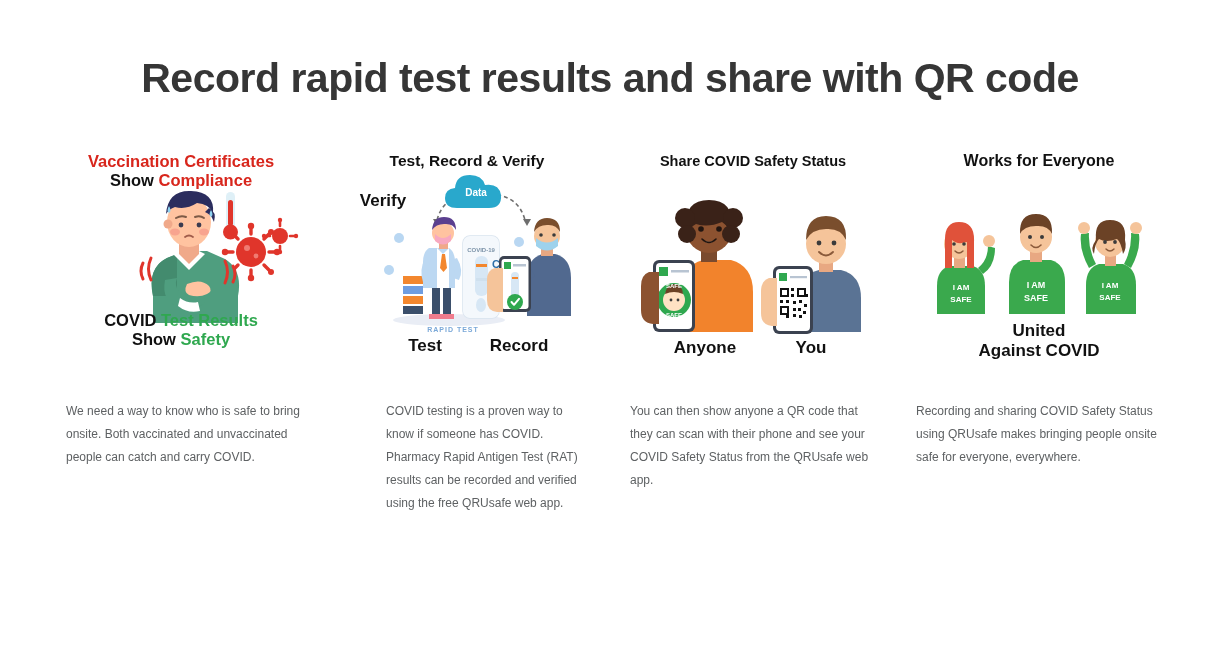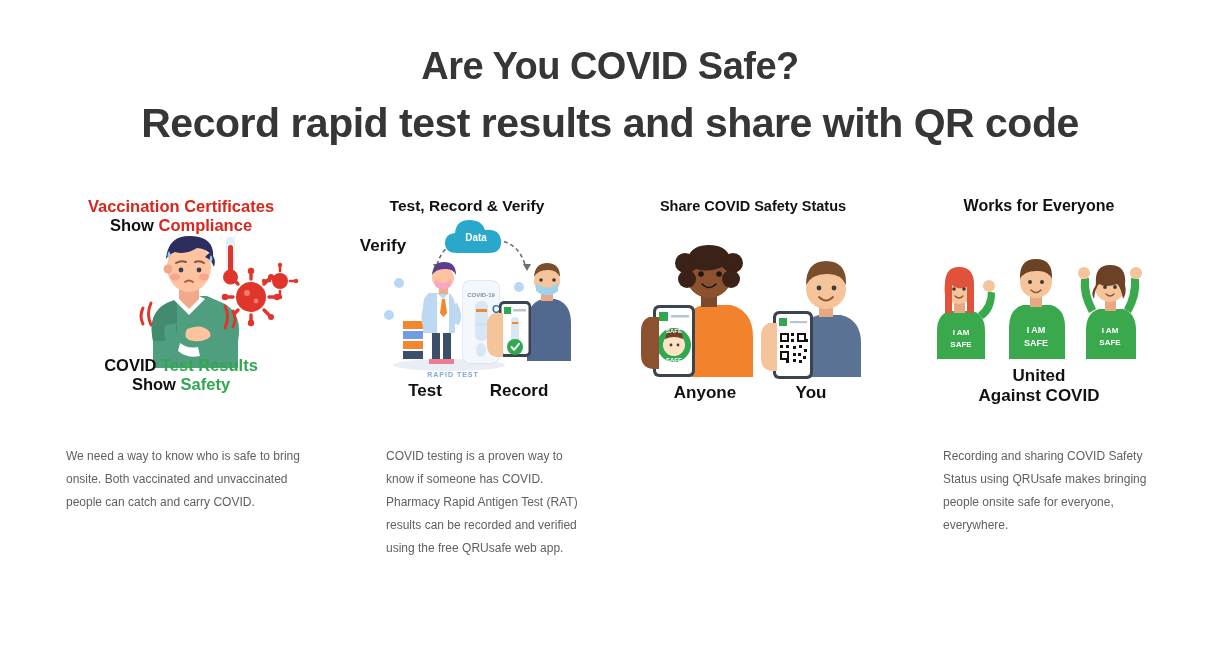--- a/index.html
+++ b/index.html
@@ -62,29 +62,28 @@
     margin-top: 40px;
     font-size: 12px;
     line-height: 23px;
     color: #5e6163;
     padding-left: 4px;
     padding-right: 6px;
   }
   .col-1 .body-text { padding-left: 10px; }
   .col-2 .body-text { padding-left: 2px; margin-left: 42px; }
   .col-3 .body-text { padding-left: 2px; }
-  .col-4 .body-text { padding-left: 2px; margin-left: 27px; }
+  .col-4 .body-text { padding-left: 2px; }
 </style>
 </head>
 <body>
 
 <div class="page">
 
   <div class="hero">
-    <div class="hero-line hero-line-1">Are You COVID Safe?</div>
     <div class="hero-line hero-line-2">Record rapid test results and share with QR code</div>
   </div>
 
   <div class="columns">
 
     <div class="col col-1">
       <div class="illus-wrap">
         <svg class="illus" viewBox="0 0 240 212">
 
           <text x="120" y="19" text-anchor="middle" font-family="Liberation Sans, sans-serif" font-size="16.5" font-weight="bold" fill="#d8261c">Vaccination Certificates</text>
@@ -362,20 +361,21 @@
               <rect x="153" y="167" width="3" height="3"></rect>
               <rect x="172" y="146" width="3" height="3"></rect>
             </g>
           </g>
           <path d="M136 130 q-8 3 -8 13 l0 22 q0 12 11 13 l5 0 l0 -48 z" fill="#f5c49a"></path>
 
           <text x="72" y="205" text-anchor="middle" font-family="Liberation Sans, sans-serif" font-size="17" font-weight="bold" fill="#111111">Anyone</text>
           <text x="178" y="205" text-anchor="middle" font-family="Liberation Sans, sans-serif" font-size="17" font-weight="bold" fill="#111111">You</text>
         </svg>
       </div>
+      <div class="body-text">You can then show anyone a QR code that they can scan with their phone and see your COVID Safety Status from the QRUsafe web app.</div>
     </div>
 
     <div class="col col-4">
       <div class="illus-wrap">
         <svg class="illus" viewBox="0 0 240 212">
           <text x="120" y="18" text-anchor="middle" font-family="Liberation Sans, sans-serif" font-size="16" font-weight="bold" fill="#111111">Works for Everyone</text>
 
           <g>
             <path d="M30 118 q-12 4 -12 20 l0 28 l48 0 l0 -28 q0 -16 -12 -20 z" fill="#3aa94d"></path>
             <rect x="35" y="106" width="11" height="14" fill="#e8a882"></rect>

